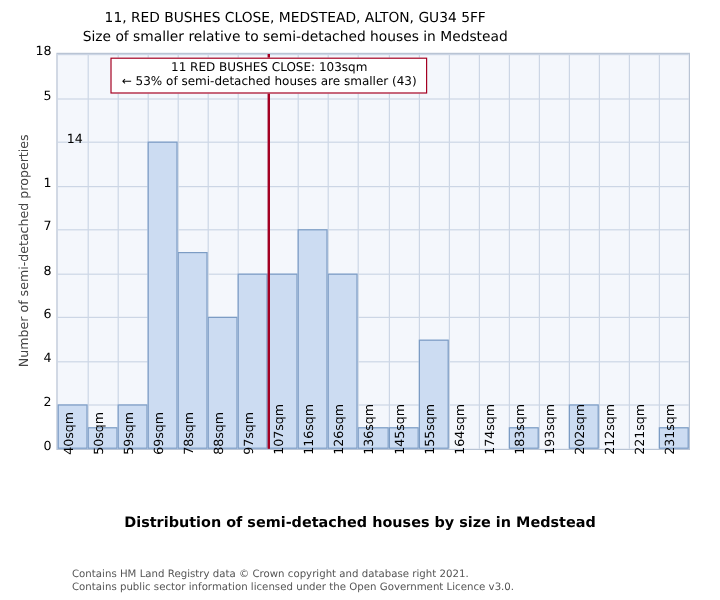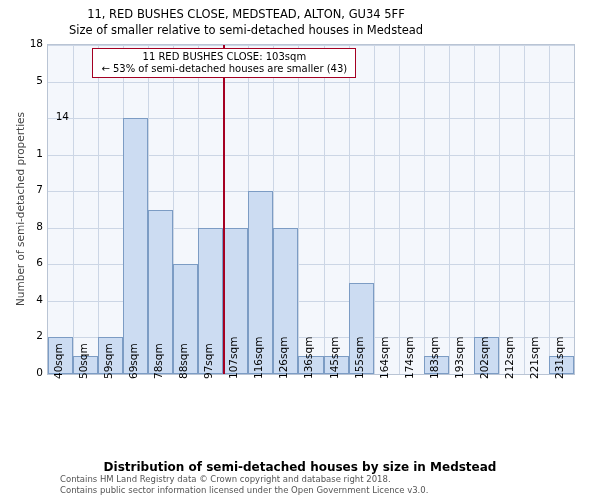--- a/index.html
+++ b/index.html
@@ -107,21 +107,21 @@
     font-size: 10.5px;
     color: #444;
     white-space: nowrap;
     transform-origin: left top;
     transform: rotate(-90deg);
   }
   #xlabel {
     position: absolute;
     left: 0;
     width: 600px;
-    top: 460px;
+    top: 428px;
     text-align: center;
     font-size: 12px;
     font-weight: bold;
     color: #000;
   }
   .footer-line {
     position: absolute;
     left: 60px;
     font-size: 8.5px;
     color: #555;
@@ -183,21 +183,21 @@
       <div class="bar" style="left: 300.571px; width: 25.0476px; height: 91.3889px;"></div>
       <div class="bar" style="left: 375.714px; width: 25.0476px; height: 18.2778px;"></div>
       <div class="bar" style="left: 425.81px; width: 25.0476px; height: 36.5556px;"></div>
       <div class="bar" style="left: 500.952px; width: 25.0476px; height: 18.2778px;"></div>
       <div class="marker-line" style="left: 175.333px;"></div>
     </div>
 
   <div id="ylabel" style="left: 14px; top: 305.5px;">Number of semi-detached properties</div>
   <div id="xlabel">Distribution of semi-detached houses by size in Medstead</div>
 
-  <div class="footer-line" id="footer1" style="top: 474px;">Contains HM Land Registry data © Crown copyright and database right 2018.</div>
+  <div class="footer-line" id="footer1" style="top: 474px;">Contains HM Land Registry data © Crown copyright and database right 2021.</div>
   <div class="footer-line" id="footer2" style="top: 485px;">Contains public sector information licensed under the Open Government Licence v3.0.</div>
 
 <div class="ytick" style="top: 366px; right: 557px;">0</div>
     <div class="ytick" style="top: 329.444px; right: 557px;">2</div>
     <div class="ytick" style="top: 292.889px; right: 557px;">4</div>
     <div class="ytick" style="top: 256.333px; right: 557px;">6</div>
     <div class="ytick" style="top: 219.778px; right: 557px;">8</div>
     <div class="ytick" style="top: 183.222px; right: 557px;">7</div>
     <div class="ytick" style="top: 146.667px; right: 557px;">1</div>
     <div class="ytick" style="top: 110.111px; right: 531px;">14</div>

